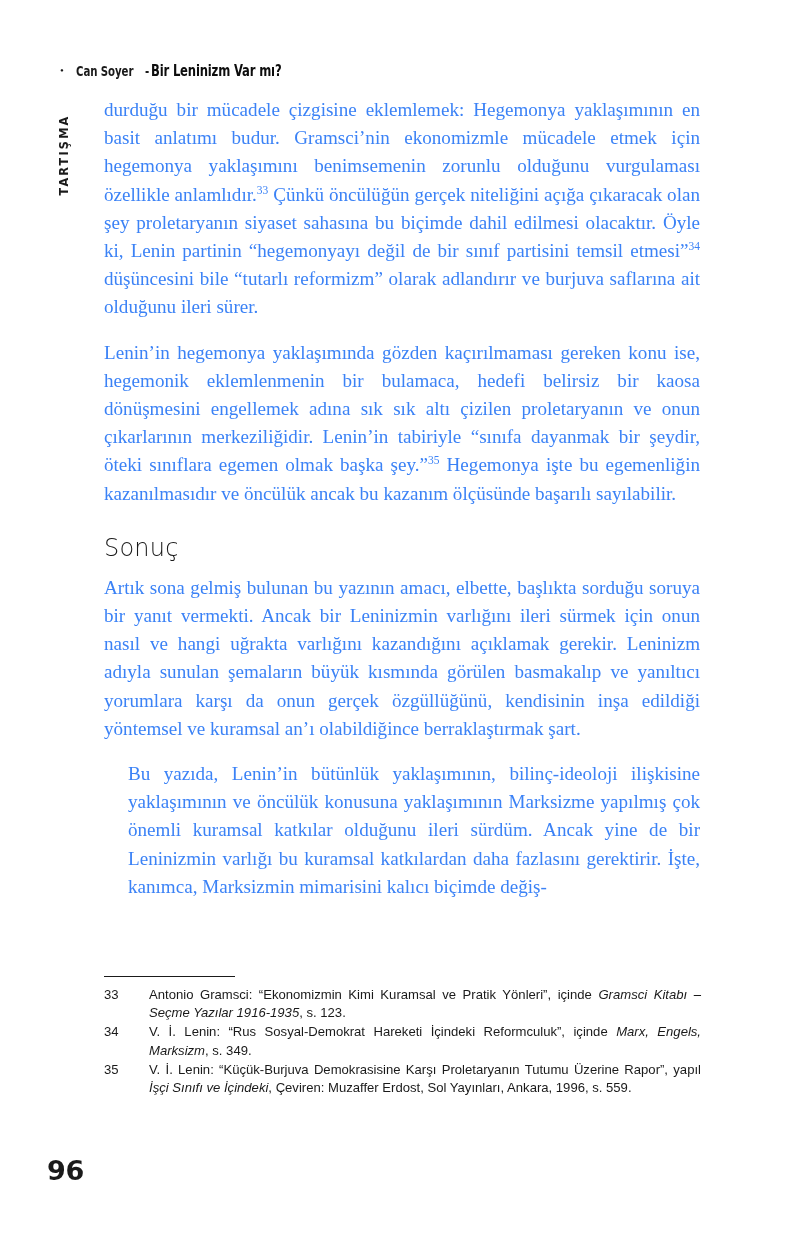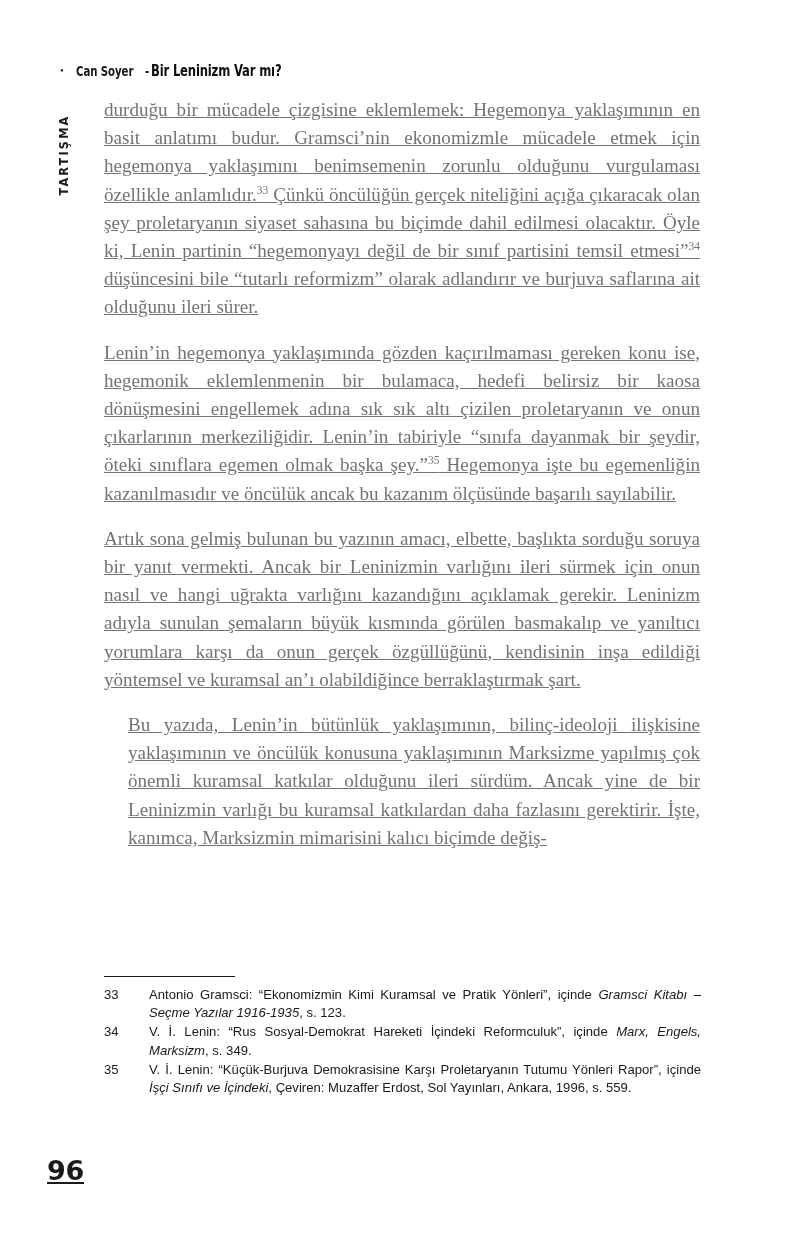--- a/index.html
+++ b/index.html
@@ -94,23 +94,22 @@
     top: 96px;
     width: 596px;
   }
   p.body {
     margin: 0 0 17px 0;
     font-family: "Liberation Serif", serif;
     font-size: 19.1px;
     line-height: 28.2px;
     text-align: justify;
     text-justify: inter-word;
-    color: #737373;
+    color: #3b82f6;
     hyphens: manual;
-    text-decoration: underline;
   }
   p.body:last-child { margin-bottom: 0; margin-left: 24px; }
   sup.fn {
     font-size: 11.5px;
     line-height: 0;
     vertical-align: 7px;
   }
 
   h2.sonuc {
     margin: 26px 0 12px 0;
@@ -157,21 +156,20 @@
   
   .folio {
     position: absolute;
     left: 47px;
     top: 1155px;
     font-family: "DejaVu Sans", "Liberation Sans", sans-serif;
     font-size: 27px;
     font-weight: 700;
     letter-spacing: -0.3px;
     color: #1a1a1a;
-    text-decoration: underline;
   }
 </style>
 </head>
 <body>
 
 <div class="page">
 
   <div class="running-head">
     <span class="rh-bullet">•</span>
     <span class="rh-author">Can Soyer</span>
@@ -182,38 +180,39 @@
   <div class="section-tab">
     <span>TARTIŞMA</span>
   </div>
 
   <div class="column">
 
     <p class="body"><span>durduğu bir mücadele çizgisine eklemlemek: Hegemonya yaklaşımı­nın en basit anlatımı budur. Gramsci’nin ekonomizmle mücadele et­mek için hegemonya yaklaşımını benimsemenin zorunlu olduğunu vurgulaması özellikle anlamlıdır.</span><sup class="fn">33</sup><span> Çünkü öncülüğün gerçek niteliği­ni açığa çıkaracak olan şey proletaryanın siyaset sahasına bu biçimde dahil edilmesi olacaktır. Öyle ki, Lenin partinin “hegemonyayı değil de bir sınıf partisini temsil etmesi”</span><sup class="fn">34</sup><span> düşüncesini bile “tutarlı refor­mizm” olarak adlandırır ve burjuva saflarına ait olduğunu ileri sürer.</span></p>
 
     <p class="body"><span>Lenin’in hegemonya yaklaşımında gözden kaçırılmaması gereken konu ise, hegemonik eklemlenmenin bir bulamaca, hedefi belirsiz bir kaosa dönüşmesini engellemek adına sık sık altı çizilen proletaryanın ve onun çıkarlarının merkeziliğidir. Lenin’in tabiriyle “sınıfa dayan­mak bir şeydir, öteki sınıflara egemen olmak başka şey.”</span><sup class="fn">35</sup><span> Hegemonya işte bu egemenliğin kazanılmasıdır ve öncülük ancak bu kazanım öl­çüsünde başarılı sayılabilir.</span></p>
 
+    <h2 class="sonuc">Sonuç</h2>
 
     <p class="body">Artık sona gelmiş bulunan bu yazının amacı, elbette, başlıkta sor­duğu soruya bir yanıt vermekti. Ancak bir Leninizmin varlığını ileri sürmek için onun nasıl ve hangi uğrakta varlığını kazandığını açık­lamak gerekir. Leninizm adıyla sunulan şemaların büyük kısmında görülen basmakalıp ve yanıltıcı yorumlara karşı da onun gerçek öz­güllüğünü, kendisinin inşa edildiği yöntemsel ve kuramsal an’ı olabil­diğince berraklaştırmak şart.</p>
 
     <p class="body">Bu yazıda, Lenin’in bütünlük yaklaşımının, bilinç-ideoloji ilişkisine yaklaşımının ve öncülük konusuna yaklaşımının Marksizme yapıl­mış çok önemli kuramsal katkılar olduğunu ileri sürdüm. Ancak yine de bir Leninizmin varlığı bu kuramsal katkılardan daha fazlasını ge­rektirir. İşte, kanımca, Marksizmin mimarisini kalıcı biçimde değiş-</p>
 
   </div>
 
   <div class="footnotes">
     <div class="fn-rule"></div>
 
     <div class="fn-item">
       <span class="fn-num">33</span><span>Antonio Gramsci: “Ekonomizmin Kimi Kuramsal ve Pratik Yönleri”, içinde </span><i>Gramsci Ki­tabı – Seçme Yazılar 1916-1935</i><span>, s. 123.</span>
     </div>
 
     <div class="fn-item">
       <span class="fn-num">34</span><span>V. İ. Lenin: “Rus Sosyal-Demokrat Hareketi İçindeki Reformculuk”, içinde </span><i>Marx, En­gels, Marksizm</i><span>, s. 349.</span>
     </div>
 
     <div class="fn-item">
-      <span class="fn-num">35</span><span>V. İ. Lenin: “Küçük-Burjuva Demokrasisine Karşı Proletaryanın Tutumu Yönleri Ra­por”, içinde </span><i>İşçi Sınıfı ve İçindeki</i><span>, Çeviren: Muzaffer Erdost, Sol Yayınları, Ankara, 1996, s. 559.</span>
+      <span class="fn-num">35</span><span>V. İ. Lenin: “Küçük-Burjuva Demokrasisine Karşı Proletaryanın Tutumu Üzerine Ra­por”, yapıl </span><i>İşçi Sınıfı ve İçindeki</i><span>, Çeviren: Muzaffer Erdost, Sol Yayınları, Ankara, 1996, s. 559.</span>
     </div>
   </div>
 
   <div class="folio">96</div>
 
 </div>
 
 </body></html>

